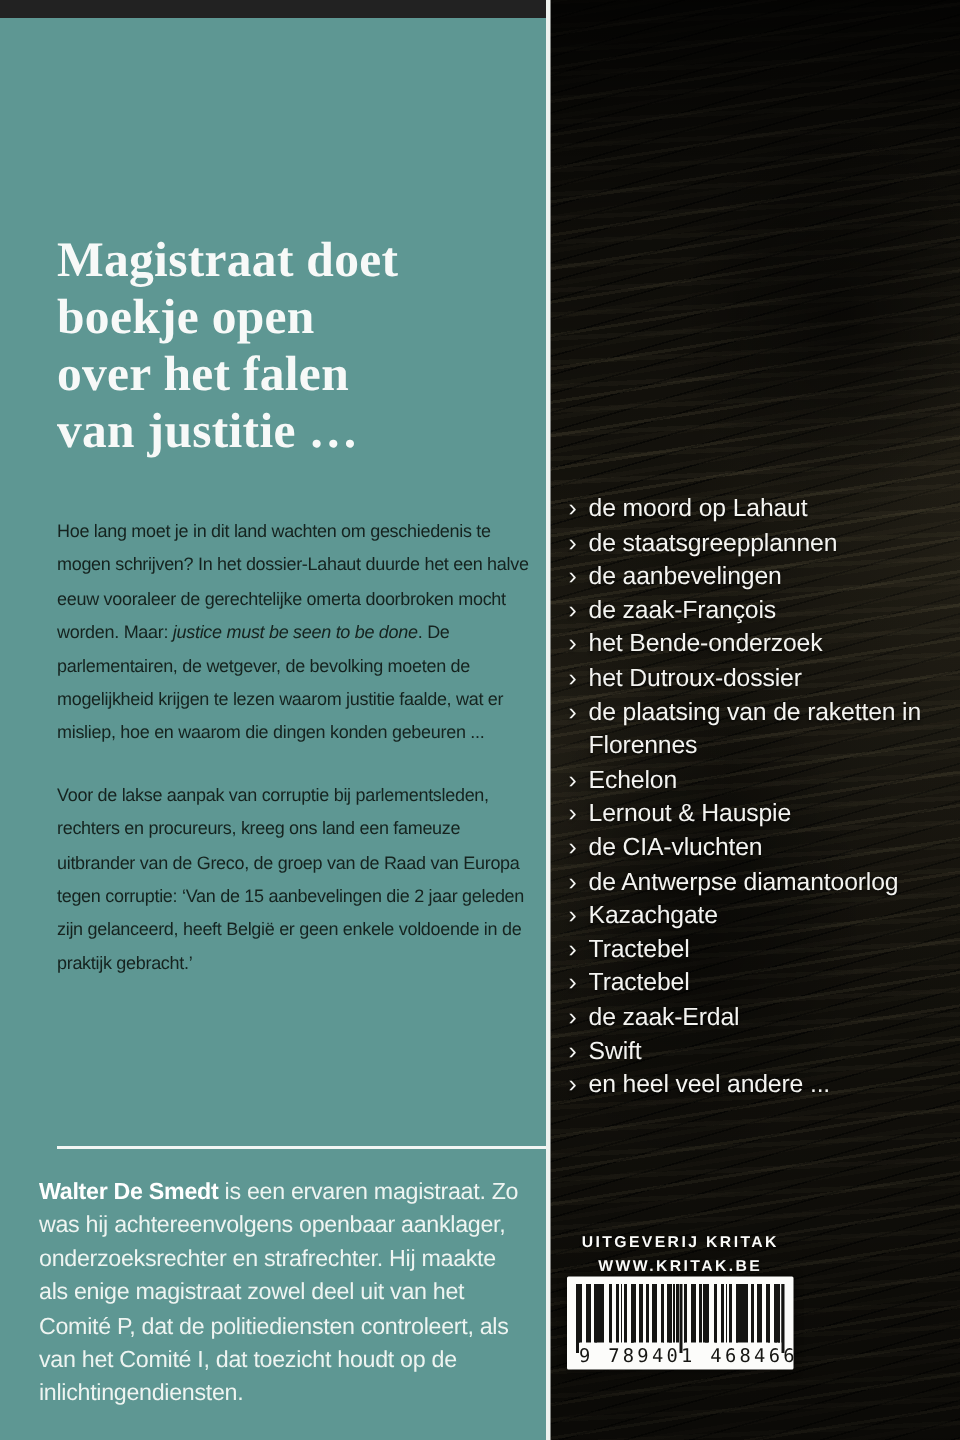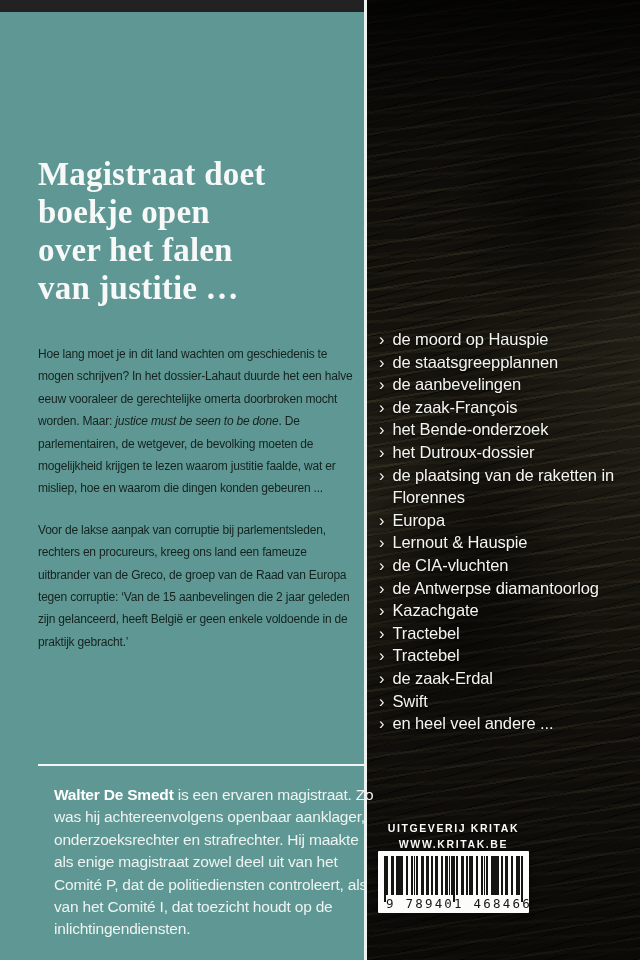--- a/index.html
+++ b/index.html
@@ -45,21 +45,21 @@
   .body-copy p{
     margin:0 0 19px 0;
     font-size:12px;line-height:22.4px;letter-spacing:-0.2px;
     color:#15231f;
   }
   .body-copy em{font-style:italic;}
 
   .rule{position:absolute;left:38px;top:752px;width:326px;height:2px;background:#f2f6f4;}
 
   .bio{
-    position:absolute;left:54px;top:772px;width:322px;
+    position:absolute;left:26px;top:772px;width:322px;
     font-size:15.5px;line-height:22.4px;letter-spacing:-0.2px;
     color:#eef4f1;
   }
   .bio b{font-weight:bold;color:#ffffff;}
 
   
   .topics{
     position:absolute;left:379px;top:328px;width:252px;
     margin:0;padding:0;list-style:none;
     font-size:16.5px;line-height:22.6px;letter-spacing:-0.1px;
@@ -121,21 +121,21 @@
     </div>
 
     <div class="rule"></div>
 
     <div class="bio"><b>Walter De Smedt</b><span> is een ervaren magistraat. Zo was hij achtereenvolgens openbaar aanklager, onderzoeksrechter en strafrechter. Hij maakte als enige magistraat zowel deel uit van het Comité P, dat de politiediensten controleert, als van het Comité I, dat toezicht houdt op de inlichtingendiensten.</span></div>
   </div>
 
   <ul class="topics">
       <li>
       <span class="bullet">›</span>
-      <span class="label">de moord op Hauspie</span>
+      <span class="label">de moord op Lahaut</span>
     </li>
       <li>
       <span class="bullet">›</span>
       <span class="label">de staatsgreepplannen</span>
     </li>
       <li>
       <span class="bullet">›</span>
       <span class="label">de aanbevelingen</span>
     </li>
       <li>
@@ -149,21 +149,21 @@
       <li>
       <span class="bullet">›</span>
       <span class="label">het Dutroux-dossier</span>
     </li>
       <li>
       <span class="bullet">›</span>
       <span class="label">de plaatsing van de raketten in Florennes</span>
     </li>
       <li>
       <span class="bullet">›</span>
-      <span class="label">Europa</span>
+      <span class="label">Echelon</span>
     </li>
       <li>
       <span class="bullet">›</span>
       <span class="label">Lernout &amp; Hauspie</span>
     </li>
       <li>
       <span class="bullet">›</span>
       <span class="label">de CIA-vluchten</span>
     </li>
       <li>

